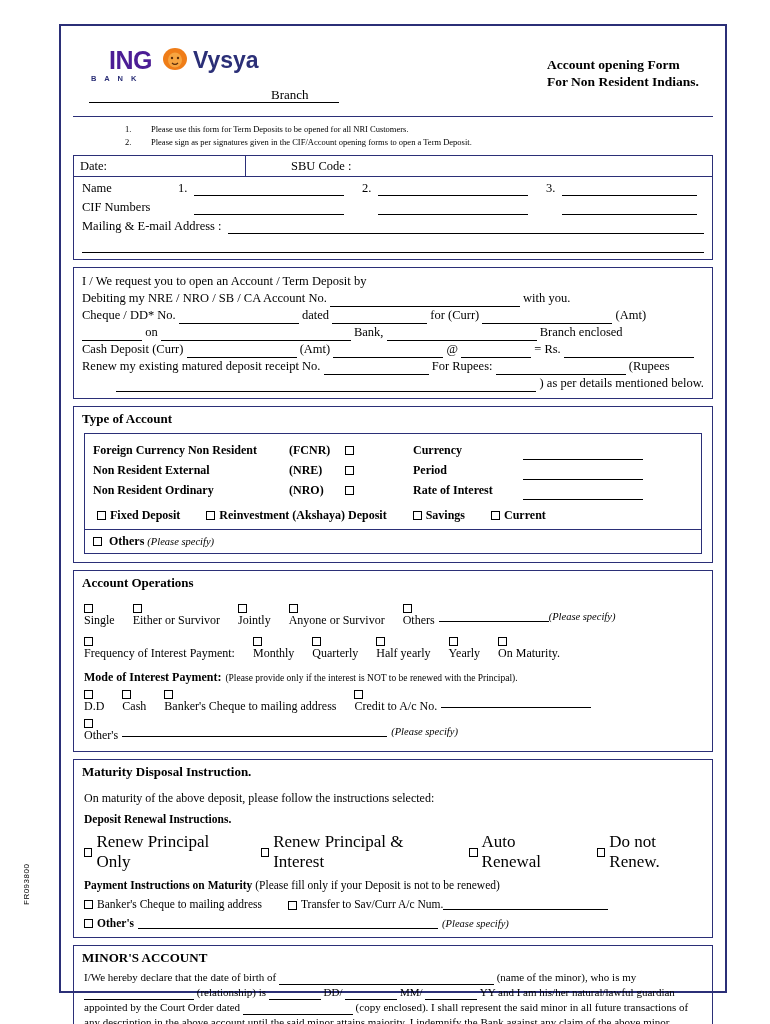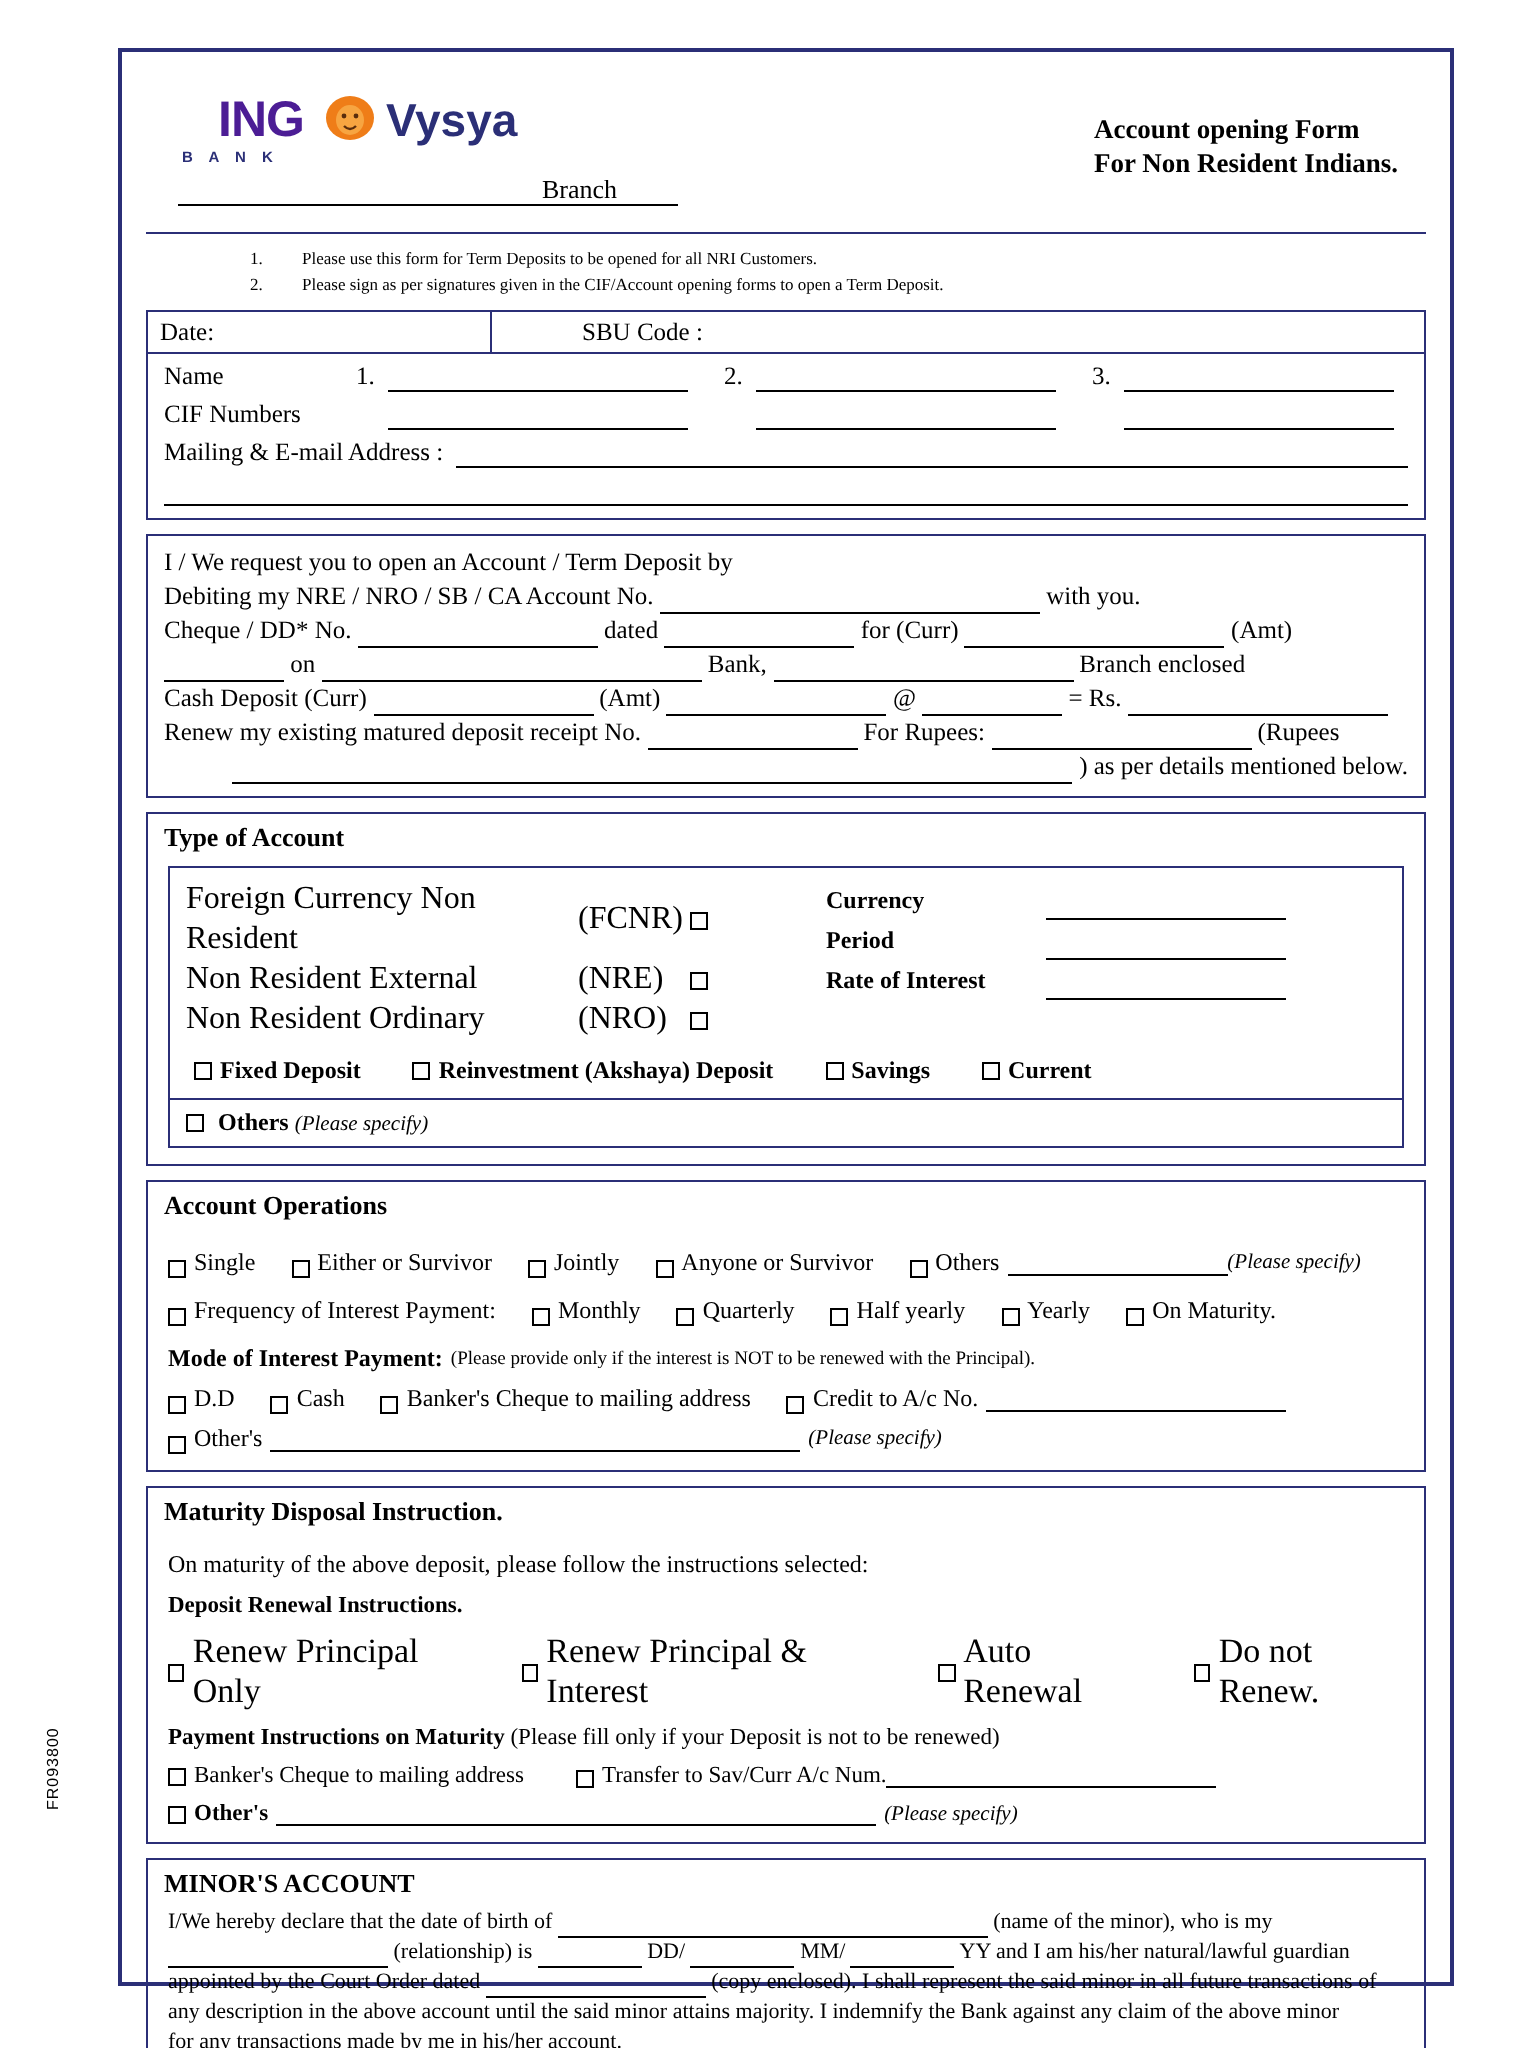--- a/index.html
+++ b/index.html
@@ -201,21 +201,21 @@
     display: inline-block;
     width: 9px;
     height: 9px;
     border: 1px solid #000;
     vertical-align: -1px;
     margin-right: 4px;
     box-sizing: border-box;
   }
 
   .toa-grid { display: flex; }
-  .toa-left { width: 320px; font-size: 16px; font-weight: normal; line-height: 20px; }
+  .toa-left { width: 320px; font-size: 12px; font-weight: bold; line-height: 20px; }
   .toa-right { flex: 1; font-size: 12px; font-weight: bold; line-height: 20px; }
   .toa-left .row { display: flex; align-items: center; }
   .toa-left .nm2 { width: 196px; }
   .toa-left .abbr { width: 56px; }
   .toa-right .row { display: flex; align-items: flex-end; }
   .toa-right .rl { width: 110px; }
   .toa-right .uline { width: 120px; }
 
   .dep-row {
     display: flex;
@@ -230,21 +230,21 @@
     margin: 6px -8px -6px -8px;
     padding: 4px 8px;
     font-size: 12px;
     font-weight: bold;
   }
   .ital { font-style: italic; font-weight: normal; font-size: 10.5px; }
 
   
   .ops { padding: 2px 10px 8px 10px; font-size: 12px; }
   .ops .line { display: flex; align-items: center; margin-top: 9px; flex-wrap: nowrap; }
-  .ops .line span.itm { margin-right: 18px; display: inline-flex; align-items: flex-end; white-space: nowrap; }
+  .ops .line span.itm { margin-right: 18px; display: inline-flex; align-items: flex-start; white-space: nowrap; flex-direction: column; }
   .small-note { font-size: 9.5px; }
 
   
   .mat { padding: 2px 10px 8px 10px; font-size: 11.5px; }
   .mat .p { margin-top: 7px; }
   .bold { font-weight: bold; }
 
   
   .minor { padding: 2px 10px 6px 10px; font-size: 11px; line-height: 15px; text-align: justify; }
   .fill { flex: 1; }

